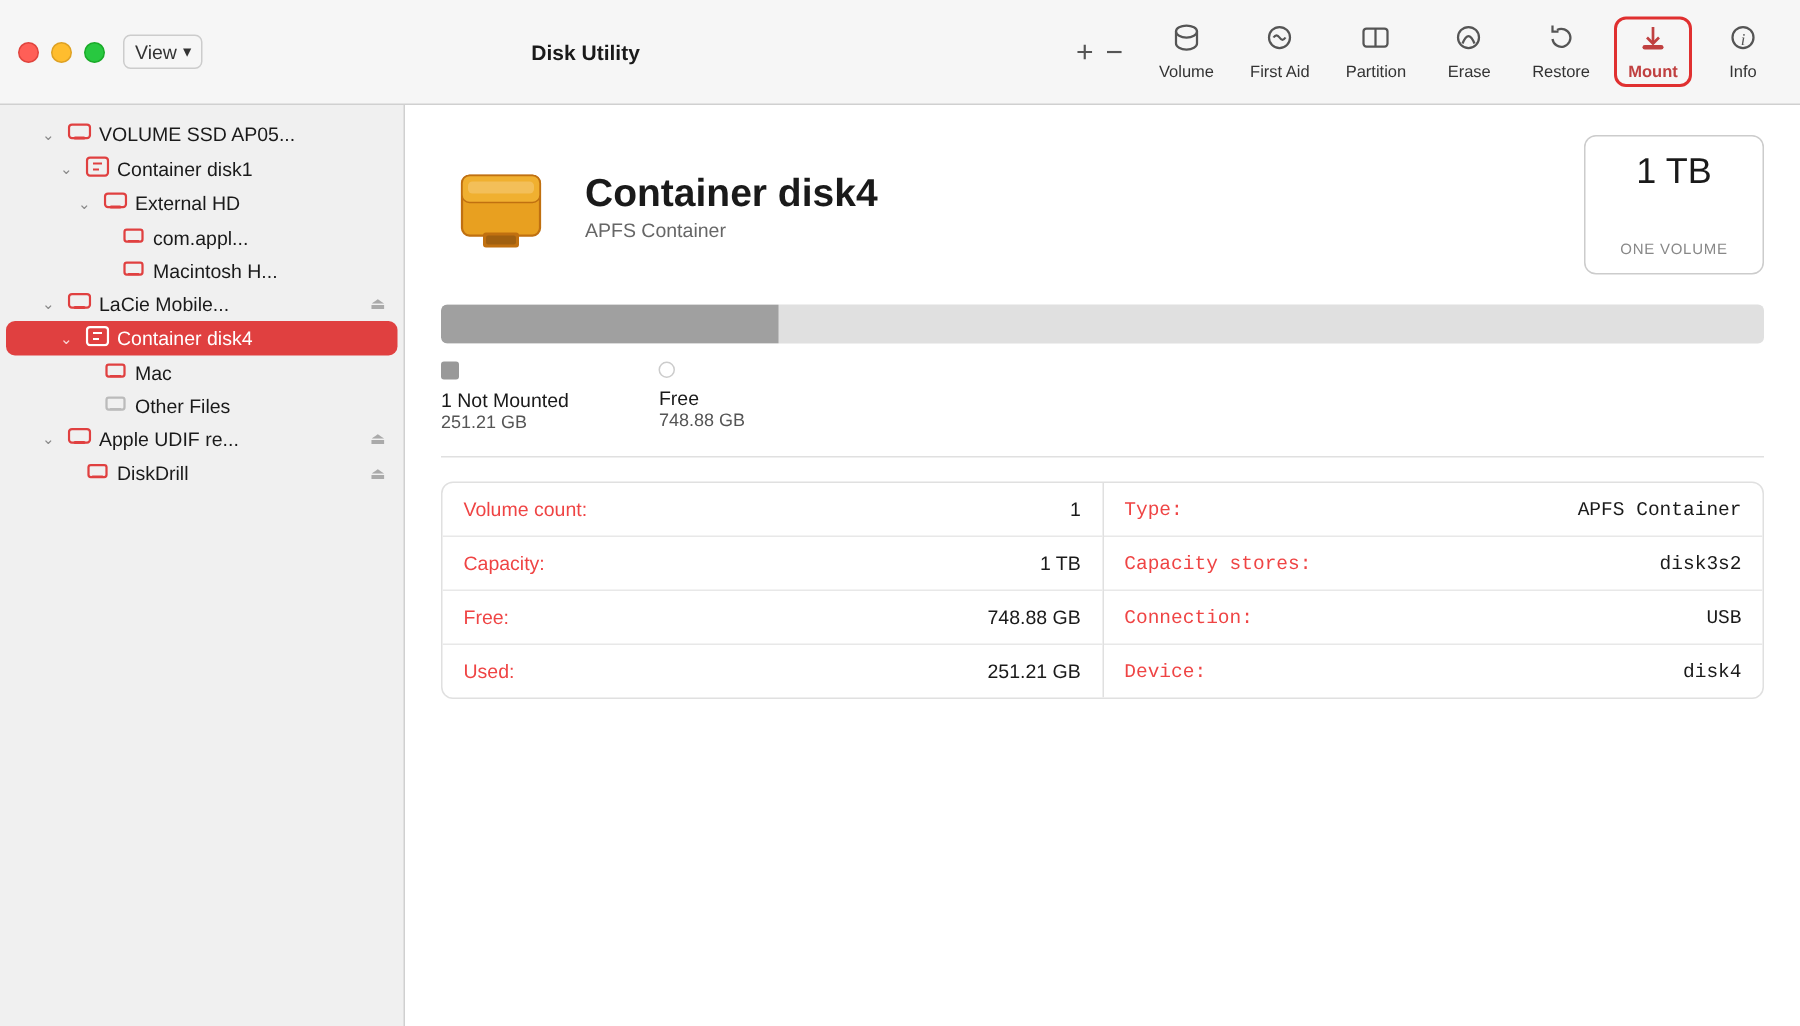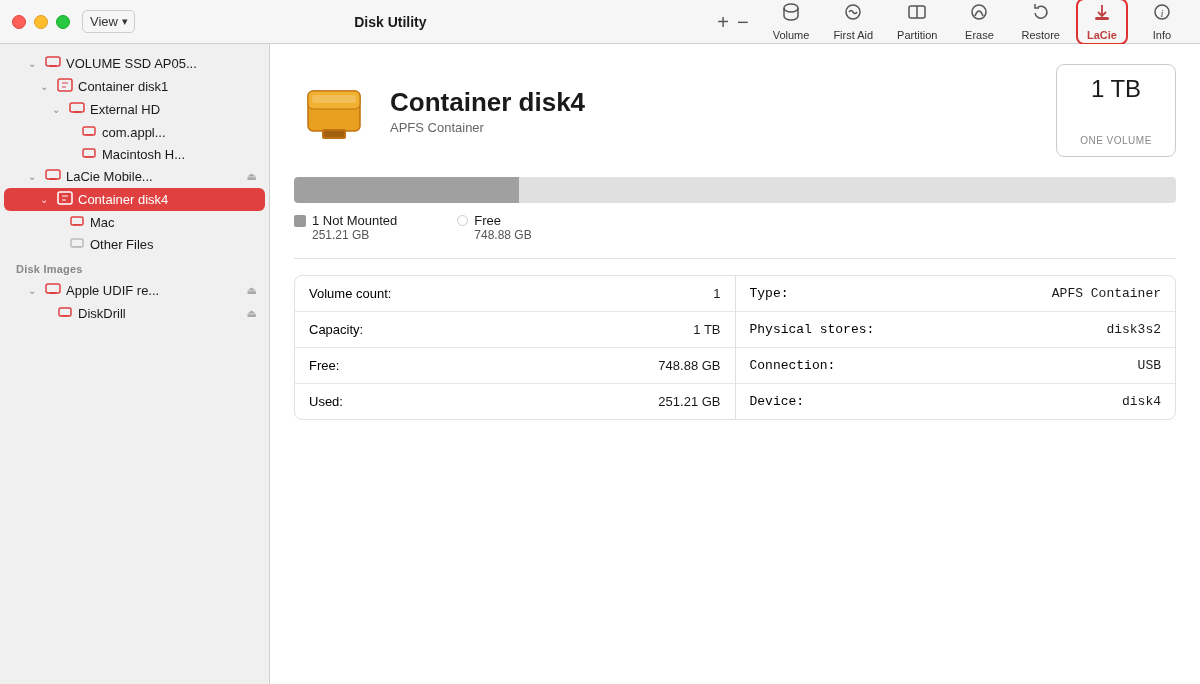--- a/index.html
+++ b/index.html
@@ -12,21 +12,21 @@
       display: flex;
       flex-direction: column;
     }
 
     
     .titlebar {
       display: flex;
       align-items: center;
       background: #f6f6f6;
       border-bottom: 1px solid #d0d0d0;
-      height: 44px;
+      height: 70px;
       padding: 0 12px;
       flex-shrink: 0;
     }
     .traffic-lights {
       display: flex;
       gap: 8px;
       margin-right: 12px;
     }
     .traffic-light {
       width: 14px;
@@ -256,20 +256,21 @@
     .partition-legend {
       display: flex;
       align-items: flex-start;
       margin-top: 10px;
       gap: 60px;
     }
     .legend-item {
       display: flex;
       align-items: flex-start;
       gap: 6px;
+      flex-direction: column;
     }
     .legend-dot {
       width: 12px;
       height: 12px;
       border-radius: 2px;
       margin-top: 2px;
       flex-shrink: 0;
     }
     .legend-dot.grey { background: #999; }
     .legend-dot.empty { background: transparent; border: 1.5px solid #ccc; border-radius: 50%; width: 11px; height: 11px; }
@@ -301,21 +302,21 @@
     .info-row {
       display: flex;
       justify-content: space-between;
       align-items: center;
       padding: 10px 14px;
       border-bottom: 1px solid #e8e8e8;
       font-size: 13px;
     }
     .info-row:last-child { border-bottom: none; }
     .info-key {
-      color: #000000;
+      color: #ef4444;
       font-weight: 400;
     }
     .info-val {
       color: #1a1a1a;
       font-weight: 400;
       text-align: right;
     }
   </style>
 </head>
 <body>
@@ -382,21 +383,21 @@
       <span class="btn-label">Restore</span>
     </button>
     <button class="toolbar-btn highlighted">
       <span class="btn-icon">
         <svg width="22" height="20" viewBox="0 0 22 20" fill="none">
           <path d="M11 3 L11 14" stroke="#c04040" stroke-width="1.8"></path>
           <path d="M7 10 L11 14 L15 10" stroke="#c04040" stroke-width="1.8" fill="none"></path>
           <rect x="4" y="15" width="14" height="3" rx="1.5" fill="#c04040"></rect>
         </svg>
       </span>
-      <span class="btn-label" style="color:#c04040;font-weight:600;">LaCie</span>
+      <span class="btn-label" style="color:#c04040;font-weight:600;">Mount</span>
     </button>
     <button class="toolbar-btn">
       <span class="btn-icon">
         <svg width="22" height="20" viewBox="0 0 22 20" fill="none">
           <circle cx="11" cy="10" r="7" stroke="#555" stroke-width="1.5" fill="none"></circle>
           <text x="11" y="15" text-anchor="middle" font-size="11" fill="#555" font-family="serif" font-style="italic">i</text>
         </svg>
       </span>
       <span class="btn-label">Info</span>
     </button>
@@ -501,21 +502,20 @@
       <span class="chevron" style="visibility:hidden;">⌄</span>
       <span class="item-icon" style="color:#bbb;">
         <svg width="14" height="12" viewBox="0 0 14 12">
             <rect x="1" y="2" width="12" height="8" rx="1.5" fill="none" stroke="currentColor" stroke-width="1.5"></rect>
             <rect x="3" y="9" width="8" height="1.5" rx="0.75" fill="currentColor"></rect>
           </svg>
       </span>
       <span class="item-name">Other Files</span>
     </div>
 
-    <div class="sidebar-section-label">Disk Images</div>
 
     <div class="sidebar-item indent-1">
       <span class="chevron">⌄</span>
       <span class="item-icon" style="color:#e04040;">
         <svg width="16" height="14" viewBox="0 0 16 14">
             <rect x="1" y="2" width="14" height="9" rx="2" fill="none" stroke="currentColor" stroke-width="1.5"></rect>
             <rect x="4" y="10" width="8" height="2" rx="1" fill="currentColor"></rect>
           </svg>
       </span>
       <span class="item-name">Apple UDIF re...</span>
@@ -601,21 +601,21 @@
           <span class="info-key">Used:</span>
           <span class="info-val">251.21 GB</span>
         </div>
       </div>
       <div class="info-col">
         <div class="info-row">
           <span class="info-key">Type:</span>
           <span class="info-val">APFS Container</span>
         </div>
         <div class="info-row">
-          <span class="info-key">Physical stores:</span>
+          <span class="info-key">Capacity stores:</span>
           <span class="info-val">disk3s2</span>
         </div>
         <div class="info-row">
           <span class="info-key">Connection:</span>
           <span class="info-val">USB</span>
         </div>
         <div class="info-row">
           <span class="info-key">Device:</span>
           <span class="info-val">disk4</span>
         </div>

